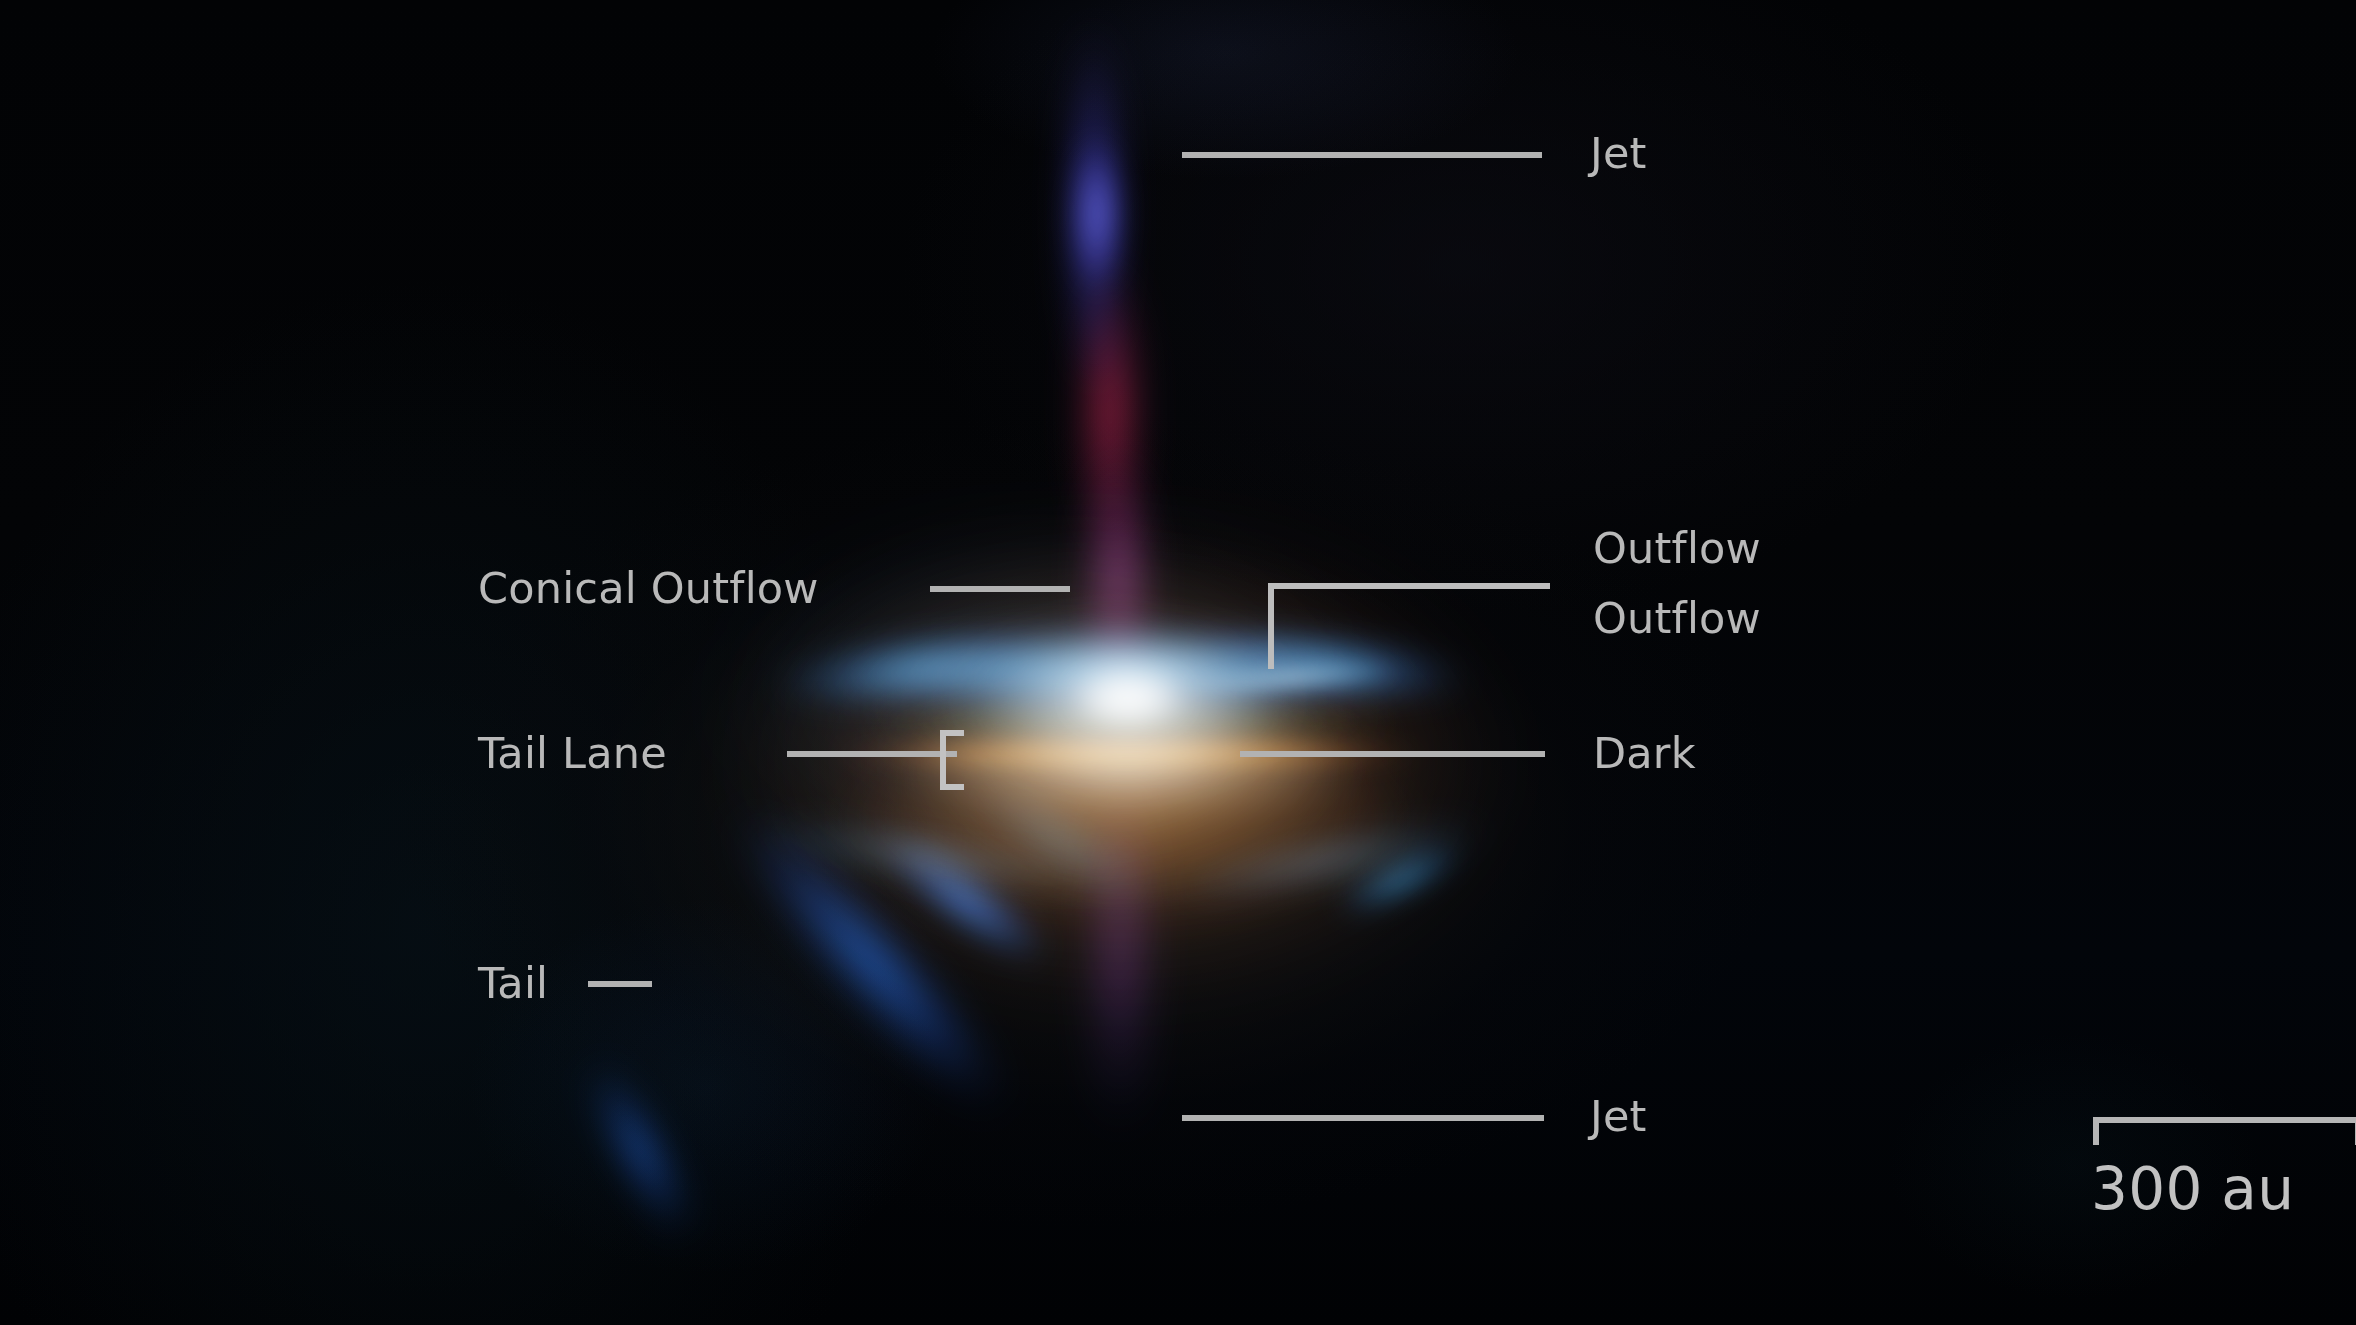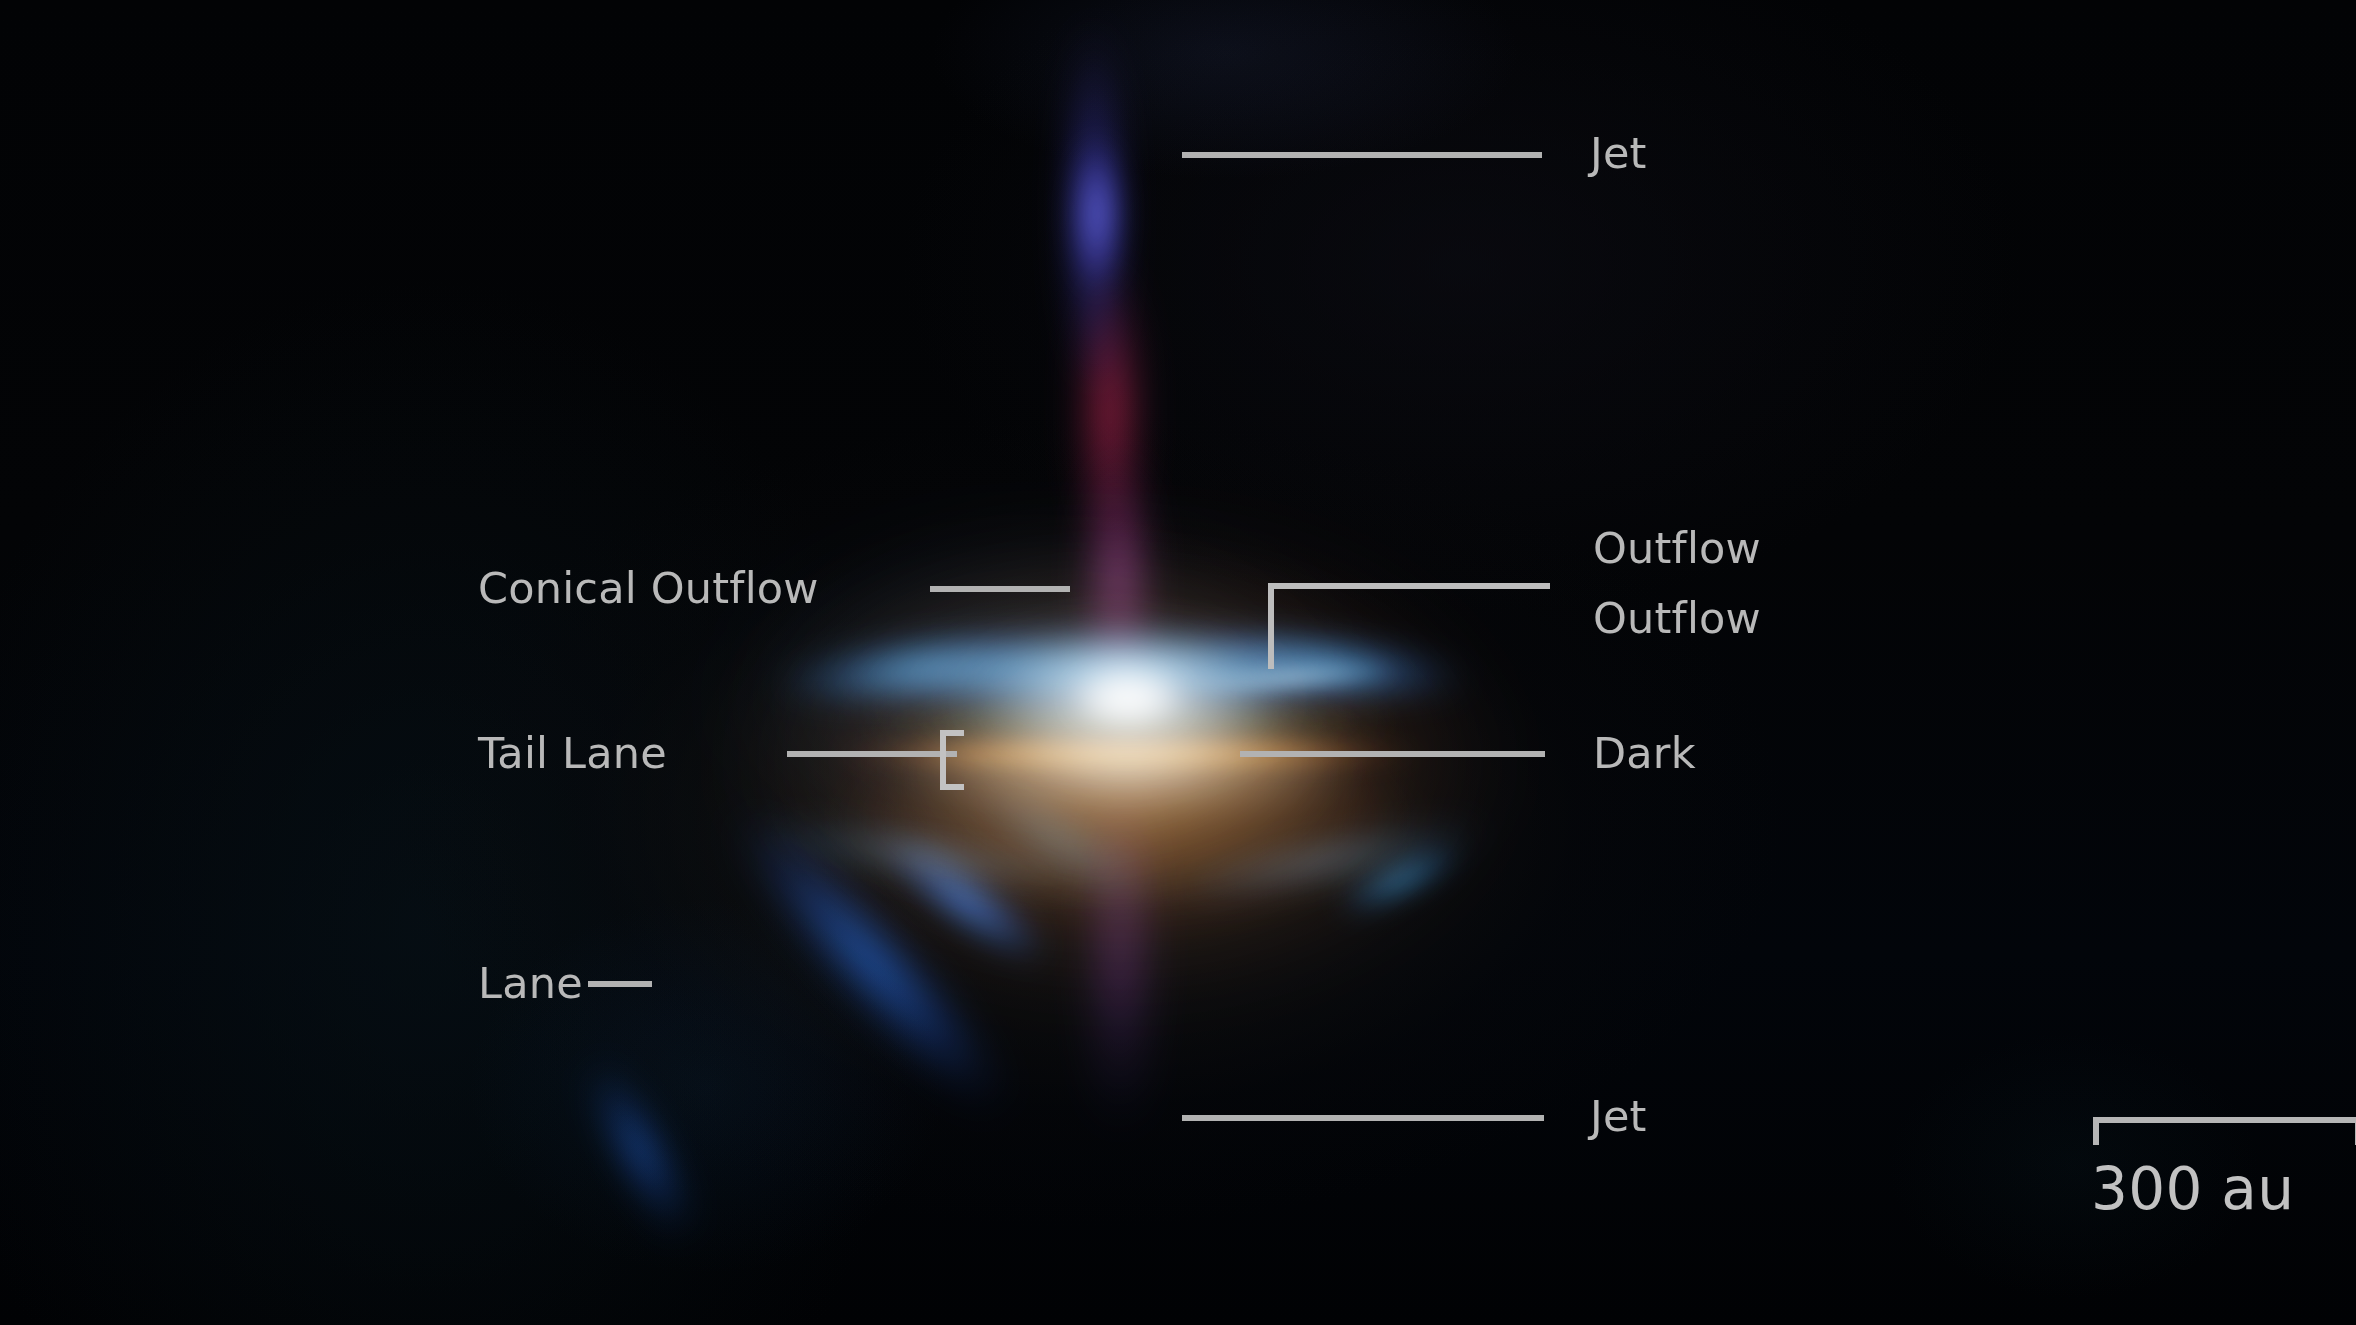--- a/index.html
+++ b/index.html
@@ -329,21 +329,21 @@
     <div class="leader" style="left:787px; top:751px; width:170px;"></div>
     <div class="bracket-left" style="left:940px; top:730px; width:18px; height:48px;"></div>
   </div>
 
   <div class="ann">
     <div class="leader" style="left:1240px; top:751px; width:305px;"></div>
     <div class="ann-label" style="left:1593px; top:730px;">Dark</div>
   </div>
 
   <div class="ann">
-    <div class="ann-label" style="left:478px; top:960px;">Lane</div>
+    <div class="ann-label" style="left:478px; top:960px;">Tail</div>
     <div class="leader" style="left:588px; top:981px; width:64px;"></div>
   </div>
 
   <div class="ann">
     <div class="leader" style="left:1182px; top:1115px; width:362px;"></div>
     <div class="ann-label" style="left:1590px; top:1093px;">Jet</div>
   </div>
 
   <div class="ann">
     <div class="scalebar-rule" style="left:2093px; top:1117px; width:256px; height:22px;"></div>

